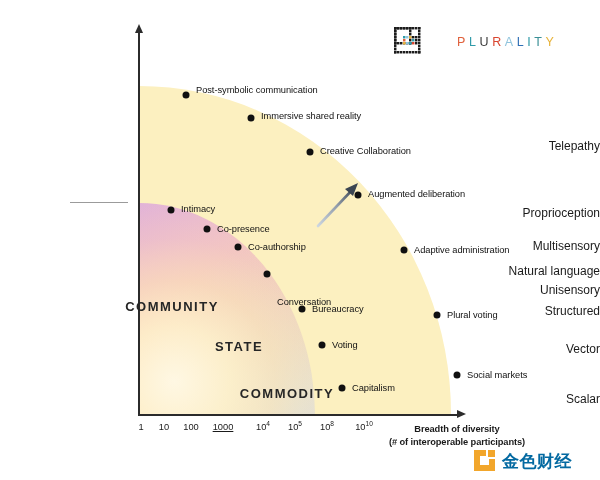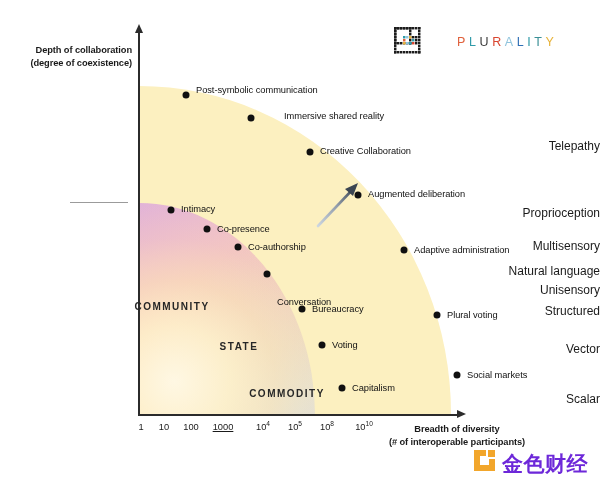--- a/index.html
+++ b/index.html
@@ -176,21 +176,21 @@
     font-size: 9.3px;
     color: #111111;
     white-space: nowrap;
     transform: translateY(-50%);
     letter-spacing: -0.05px;
   }
 
   
   .region-label {
     position: absolute;
-    font-size: 10px;
+    font-size: 13px;
     font-weight: bold;
     letter-spacing: 1.5px;
     color: #262626;
     white-space: nowrap;
     transform: translate(-50%, -50%);
   }
 
   
   #annotation-arrow {
     position: absolute;
@@ -237,23 +237,23 @@
   }
   #wm-mark {
     position: absolute;
     left: 0; top: 1px;
     width: 23px; height: 23px;
   }
   #wm-text {
     position: absolute;
     left: 29px;
     top: 2px;
-    font-size: 21px;
+    font-size: 17px;
     font-weight: bold;
-    color: #6d28d9;
+    color: #0369a1;
     letter-spacing: 0.5px;
     white-space: nowrap;
   }
 </style>
 </head>
 <body>
 
 <div id="root">
 
   <div id="outer-region-clip">
@@ -262,24 +262,20 @@
 
   <div id="inner-region-clip">
     <div id="inner-ellipse"></div>
   </div>
 
   <div class="axis-line" id="y-axis-line"></div>
   <div class="arrow-head" id="y-axis-arrow"></div>
   <div class="axis-line" id="x-axis-line"></div>
   <div class="arrow-head" id="x-axis-arrow"></div>
 
-  <div id="y-axis-title">
-    <div>Depth of collaboration</div>
-    <div>(degree of coexistence)</div>
-  </div>
 
   <div id="x-axis-title">
     <div>Breadth of diversity</div>
     <div>(# of interoperable participants)</div>
   </div>
 
   <div id="y-tick-rule"></div>
   <div id="y-ticks">
       <div class="y-tick" style="top: 139px;">Telepathy</div>
       <div class="y-tick" style="top: 206px;">Proprioception</div>
@@ -317,21 +313,21 @@
       </linearGradient>
     </defs>
     <path d="M 8 46 L 44 8" stroke="url(#arrowGrad)" stroke-width="2.6" fill="none" stroke-linecap="round"></path>
     <path d="M 48 3 L 35 9 L 43 16 Z" fill="#3b4551"></path>
   </svg>
 
   <div id="data-points">
       <div class="point-dot" style="left: 186px; top: 95px;"></div>
       <div class="point-label" style="left: 196px; top: 90px;">Post-symbolic communication</div>
       <div class="point-dot" style="left: 251px; top: 118px;"></div>
-      <div class="point-label" style="left: 261px; top: 116px; margin-left: 23px;">Immersive shared reality</div>
+      <div class="point-label" style="left: 261px; top: 116px;">Immersive shared reality</div>
       <div class="point-dot" style="left: 310px; top: 152px;"></div>
       <div class="point-label" style="left: 320px; top: 151px;">Creative Collaboration</div>
       <div class="point-dot" style="left: 358px; top: 195px;"></div>
       <div class="point-label" style="left: 368px; top: 194px;">Augmented deliberation</div>
       <div class="point-dot" style="left: 171px; top: 210px;"></div>
       <div class="point-label" style="left: 181px; top: 209px;">Intimacy</div>
       <div class="point-dot" style="left: 207px; top: 229px;"></div>
       <div class="point-label" style="left: 217px; top: 229px;">Co-presence</div>
       <div class="point-dot" style="left: 238px; top: 247px;"></div>
       <div class="point-label" style="left: 248px; top: 247px;">Co-authorship</div>

